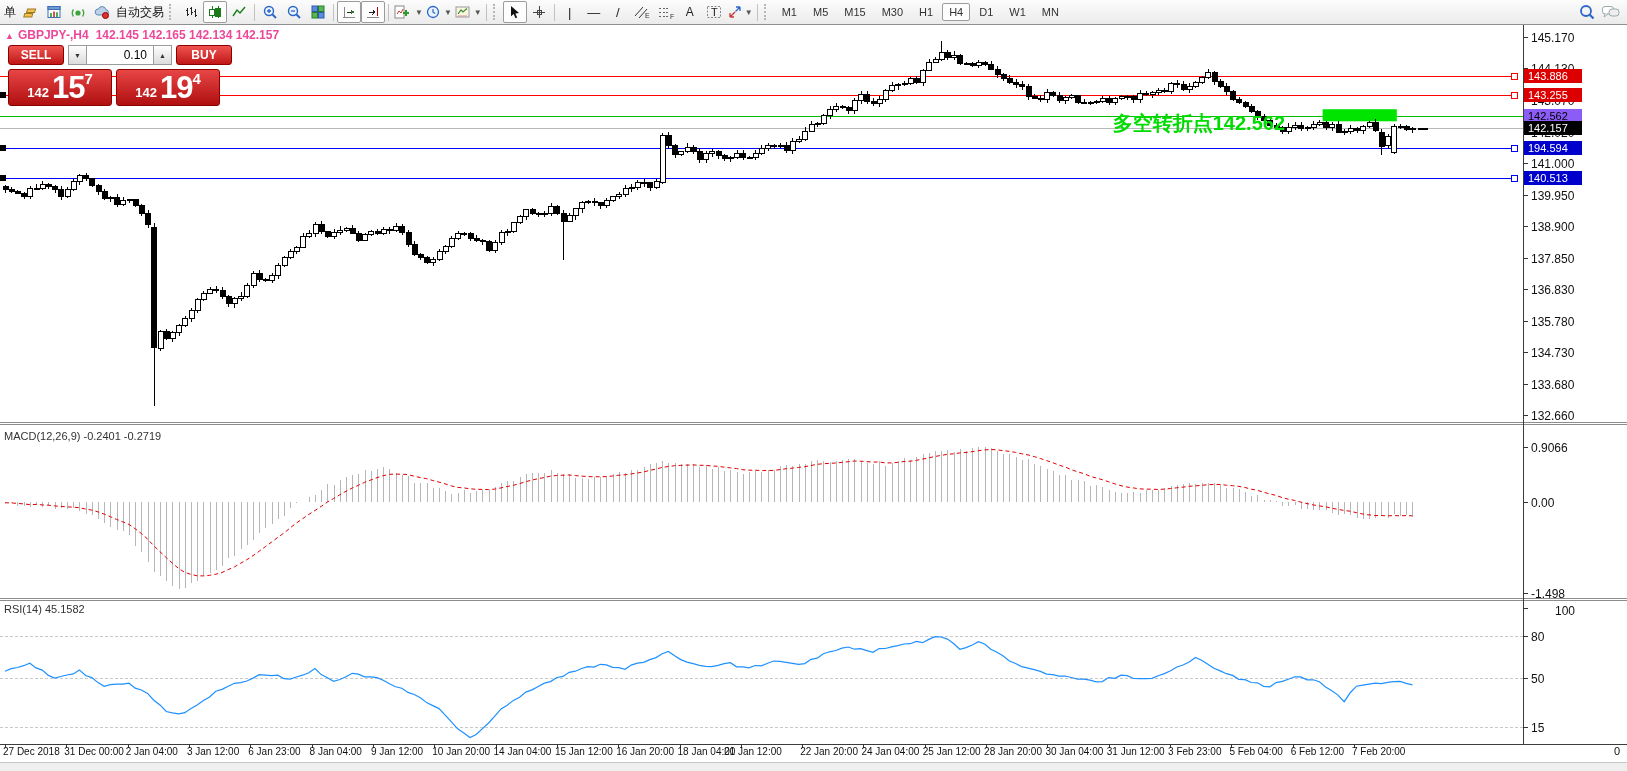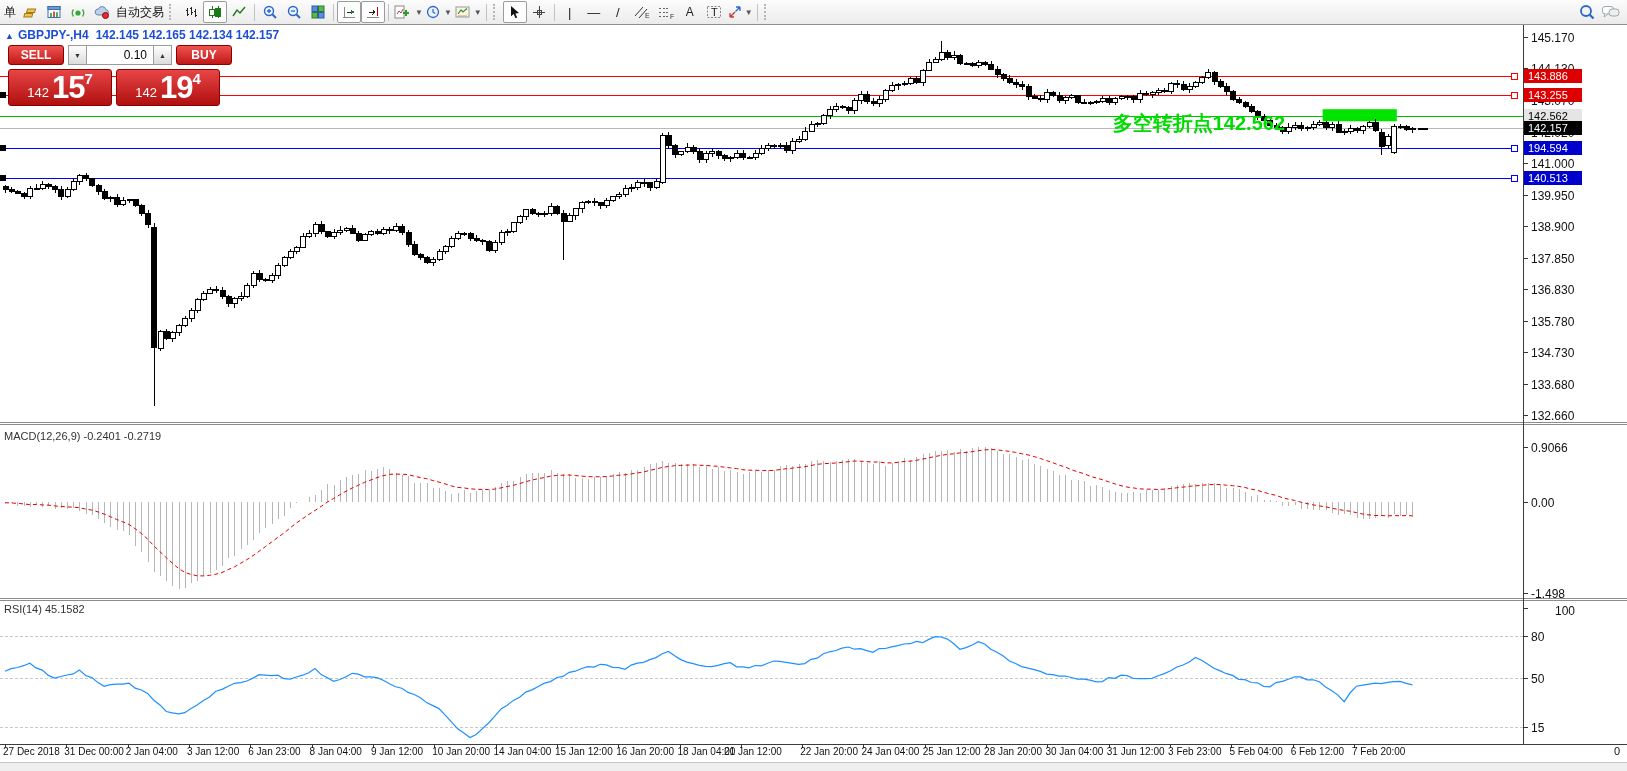--- a/index.html
+++ b/index.html
@@ -17,21 +17,21 @@
   .tb-btn svg{display:block;}
   .tb-text{font-size:12px;color:#111;padding:0 2px;white-space:nowrap;}
   .dd{font-size:8px;color:#555;margin-left:2px;}
   .glyph{font-size:13px;color:#222;line-height:1;}
   #tf-group{display:flex;align-items:center;}
   .tf-btn{font-size:11px;color:#333;padding:2px 6px;margin:0 1px;border:1px solid transparent;border-radius:2px;}
   .tf-btn.active{border:1px solid #9c9c9c;background:#fdfdfd;}
   .tb-right{margin-left:auto;display:flex;align-items:center;padding-right:4px;}
   
   .abs{position:absolute;}
-  #chart-header{top:28px;left:5px;font-size:12px;color:#1d4ed8;z-index:20;}
+  #chart-header{top:28px;left:5px;font-size:12px;color:#ec4899;z-index:20;}
   #chart-header .sym{font-weight:bold;}
   #chart-header .tri{font-size:9px;margin-right:4px;}
   #chart-header .quotes{font-weight:bold;margin-left:7px;}
   .ind-label{font-size:11px;color:#333;z-index:20;}
   #macd-label{top:430px;left:4px;}
   #rsi-label{top:603px;left:4px;}
   .axis-lbl{position:absolute;left:1531px;font-size:12px;color:#111;z-index:10;white-space:nowrap;}
   .time-lbl{position:absolute;top:746px;font-size:10px;color:#111;z-index:10;white-space:nowrap;}
   .tag{position:absolute;left:1524px;width:54px;height:14px;line-height:14px;font-size:11px;
        padding-left:4px;z-index:15;}
@@ -47,21 +47,21 @@
   #tw-vol{flex:1;display:flex;margin:0 4px;}
   .spin{width:17px;display:flex;align-items:center;justify-content:center;font-size:7px;color:#333;
         border:1px solid #9c9c9c;background:linear-gradient(#fefefe,#dcdcdc);}
   #vol-input{width:60px;border:1px solid #9c9c9c;border-left:none;border-right:none;
              font-size:12px;text-align:right;padding:0 6px 0 0;font-family:"Liberation Sans",sans-serif;}
   #tw-row2{display:flex;margin-top:4px;height:37px;}
   .px-panel{flex:1;border-radius:3px;border:1px solid #8e0000;color:#fff;
             background:linear-gradient(#e84545,#b01010);display:flex;align-items:flex-end;
             justify-content:center;padding-bottom:2px;overflow:hidden;}
   .px-panel+.px-panel{margin-left:4px;}
-  .px-small{font-size:13px;font-weight:normal;margin-right:3px;line-height:20px;text-align:center;}
+  .px-small{font-size:13px;font-weight:bold;margin-right:3px;line-height:20px;text-align:center;}
   .px-big{font-size:31px;font-weight:bold;line-height:30px;letter-spacing:-1px;}
   .px-sup{font-size:15px;font-weight:bold;line-height:12px;align-self:flex-start;margin-top:3px;}
   
   #bottom-strip{position:absolute;top:762px;left:0;right:0;height:9px;background:#efefef;
                 border-top:1px solid #c6c6c6;z-index:8;}
   svg#plot{position:absolute;top:0;left:0;z-index:5;}
 </style>
 </head>
 <body>
 
@@ -234,20 +234,31 @@
     <span class="tb-btn">
       <svg width="16" height="16">
           <path d="M3 13 L8 8 M3 13 l0 -4 M3 13 l4 0" stroke="#c33" fill="none" stroke-width="1.3"></path>
           <path d="M13 3 L8.5 7.5 M13 3 l0 4 M13 3 l-4 0" stroke="#2b66c9" fill="none" stroke-width="1.3"></path>
         </svg>
         <span class="dd">▼</span>
     </span>
 
     <span class="tb-sep"></span>
     <span class="tb-handle"></span>
+    <span id="tf-group">
+        <span class="tf-btn">M1</span>
+        <span class="tf-btn">M5</span>
+        <span class="tf-btn">M15</span>
+        <span class="tf-btn">M30</span>
+        <span class="tf-btn">H1</span>
+        <span class="tf-btn active">H4</span>
+        <span class="tf-btn">D1</span>
+        <span class="tf-btn">W1</span>
+        <span class="tf-btn">MN</span>
+      </span>
 
     <span class="tb-right">
       <span class="tb-btn">
         <svg width="18" height="18">
             <circle cx="8" cy="8" r="5" fill="none" stroke="#2b66c9" stroke-width="1.8"></circle>
             <path d="M11.8 11.8 L15.5 15.5" stroke="#2b66c9" stroke-width="2.2"></path>
           </svg>
       </span>
       <span class="tb-btn">
         <svg width="20" height="16">
@@ -1097,21 +1108,21 @@
       <div class="time-lbl" style="left: 1045.44px;">30 Jan 04:00</div>
       <div class="time-lbl" style="left: 1106.76px;">31 Jun 12:00</div>
       <div class="time-lbl" style="left: 1168.08px;">3 Feb 23:00</div>
       <div class="time-lbl" style="left: 1229.4px;">5 Feb 04:00</div>
       <div class="time-lbl" style="left: 1290.72px;">6 Feb 12:00</div>
       <div class="time-lbl" style="left: 1352.04px;">7 Feb 20:00</div>
     </div>
   <div id="tags-layer">
       <div class="tag" style="background: rgb(221, 0, 0); color: rgb(255, 255, 255); top: 69px;">143.886</div>
       <div class="tag" style="background: rgb(221, 0, 0); color: rgb(255, 255, 255); top: 88px;">143.255</div>
-      <div class="tag" style="background: #e5e5e5; color: rgb(0, 0, 0); top: 109px;">142.562</div>
+      <div class="tag" style="background: #8b5cf6; color: rgb(0, 0, 0); top: 109px;">142.562</div>
       <div class="tag" style="background: rgb(0, 0, 0); color: rgb(255, 255, 255); top: 121px;">142.157</div>
       <div class="tag" style="background: rgb(0, 0, 204); color: rgb(255, 255, 255); top: 141px;">194.594</div>
       <div class="tag" style="background: rgb(0, 0, 204); color: rgb(255, 255, 255); top: 171px;">140.513</div>
     </div>
   <div id="corner-lbl" class="abs">0</div>
 
   <div id="bottom-strip"></div>
 </div>
 
 </body></html>

